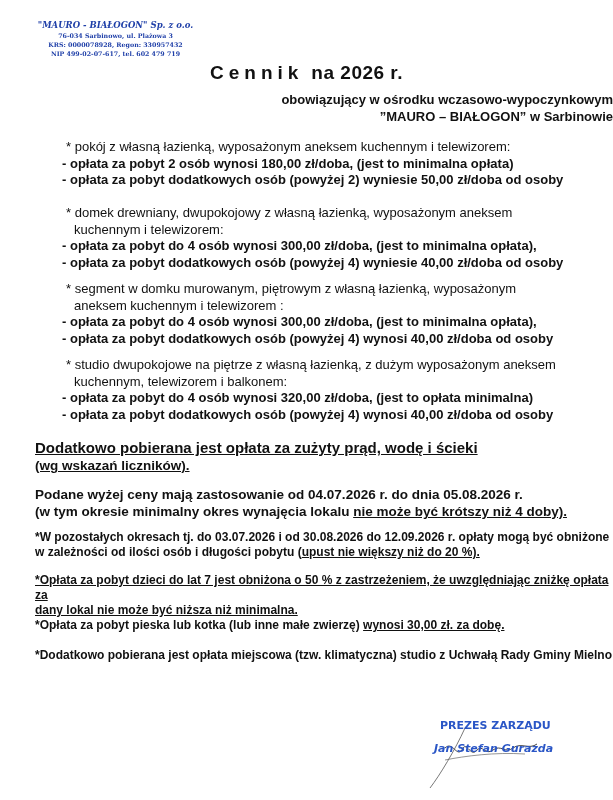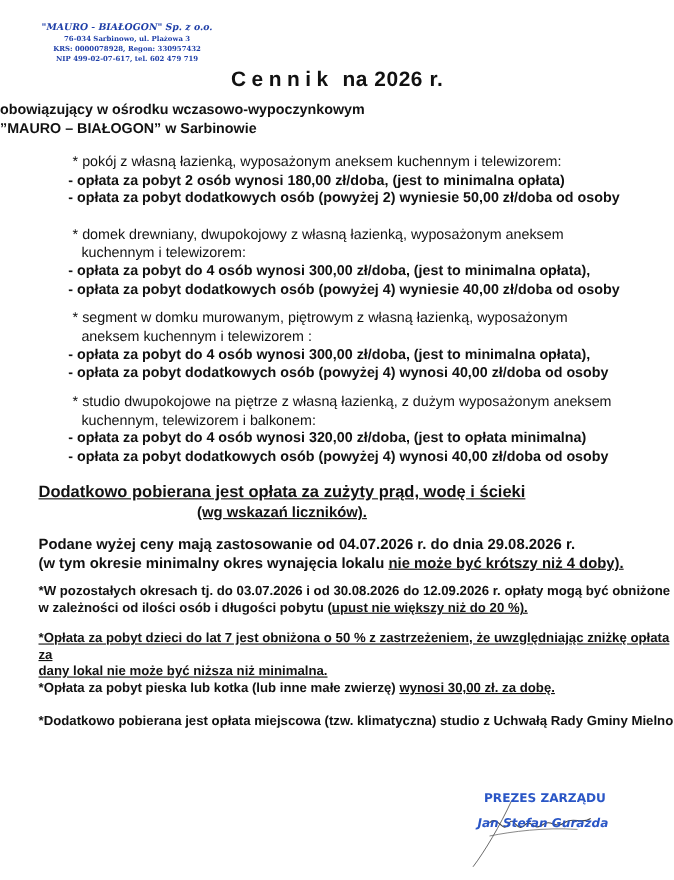--- a/index.html
+++ b/index.html
@@ -12,21 +12,21 @@
       font-family: "DejaVu Serif", serif; color: #1f3fa8; font-weight: bold;
       font-size: 6.3px; line-height: 9px; text-align: center;
     }
     .stamp .stamp-name { font-size: 8.5px; font-style: italic; line-height: 11px; }
     .title {
       position: absolute; left: 0; width: 613px; top: 62px; text-align: center;
       font-size: 19px; font-weight: bold; letter-spacing: 0.5px;
     }
     .title .spaced { letter-spacing: 5px; margin-right: 8px; }
     .subtitle {
-      position: absolute; left: 0; width: 613px; top: 91px; text-align: left;
+      position: absolute; left: 0; width: 613px; top: 91px; text-align: right;
       font-size: 13px; font-weight: bold; line-height: 17px;
     }
     .section { position: absolute; left: 62px; font-size: 13px; line-height: 16.5px; }
     .section .head { padding-left: 4px; }
     .section .head-cont { padding-left: 12px; }
     .section .line { font-weight: bold; }
     .notice {
       position: absolute; left: 35px; font-size: 13.5px; font-weight: bold; line-height: 17px;
     }
     .u { text-decoration: underline; }
@@ -81,27 +81,27 @@
   <div class="line">- opłata za pobyt dodatkowych osób (powyżej 4) wynosi 40,00 zł/doba od osoby</div>
 </div>
 
 <div class="section" style="top:357px;">
   <div class="head">* studio dwupokojowe na piętrze z własną łazienką, z dużym wyposażonym aneksem</div>
   <div class="head-cont">kuchennym, telewizorem i balkonem:</div>
   <div class="line">- opłata za pobyt do 4 osób wynosi 320,00 zł/doba, (jest to opłata minimalna)</div>
   <div class="line">- opłata za pobyt dodatkowych osób (powyżej 4) wynosi 40,00 zł/doba od osoby</div>
 </div>
 
-<div class="notice" style="top:438px;text-align:center;">
+<div class="notice" style="top:438px;">
   <div class="u" style="font-size:15px; line-height:19px;">Dodatkowo pobierana jest opłata za zużyty prąd, wodę i ścieki</div>
   <div class="u">(wg wskazań liczników).</div>
 </div>
 
 <div class="notice" style="top:486px;">
-  <div>Podane wyżej ceny mają zastosowanie od 04.07.2026 r. do dnia 29.08.2026 r.</div>
+  <div>Podane wyżej ceny mają zastosowanie od 04.07.2026 r. do dnia 05.08.2026 r.</div>
   <div><span>(w tym okresie minimalny okres wynajęcia lokalu </span><span class="u">nie może być krótszy niż 4 doby).</span></div>
 </div>
 
 <div class="small-note" style="top:530px;">
   <div>*W pozostałych okresach tj.  do 03.07.2026  i od 30.08.2026 do 12.09.2026 r. opłaty mogą być obniżone</div>
   <div><span>w zależności od ilości osób i długości pobytu (</span><span class="u">upust nie większy niż do 20 %).</span></div>
 </div>
 
 <div class="small-note u" style="top:573px;">
   <div>*Opłata za pobyt dzieci do lat 7 jest obniżona o 50 % z zastrzeżeniem, że uwzględniając zniżkę opłata za</div>

